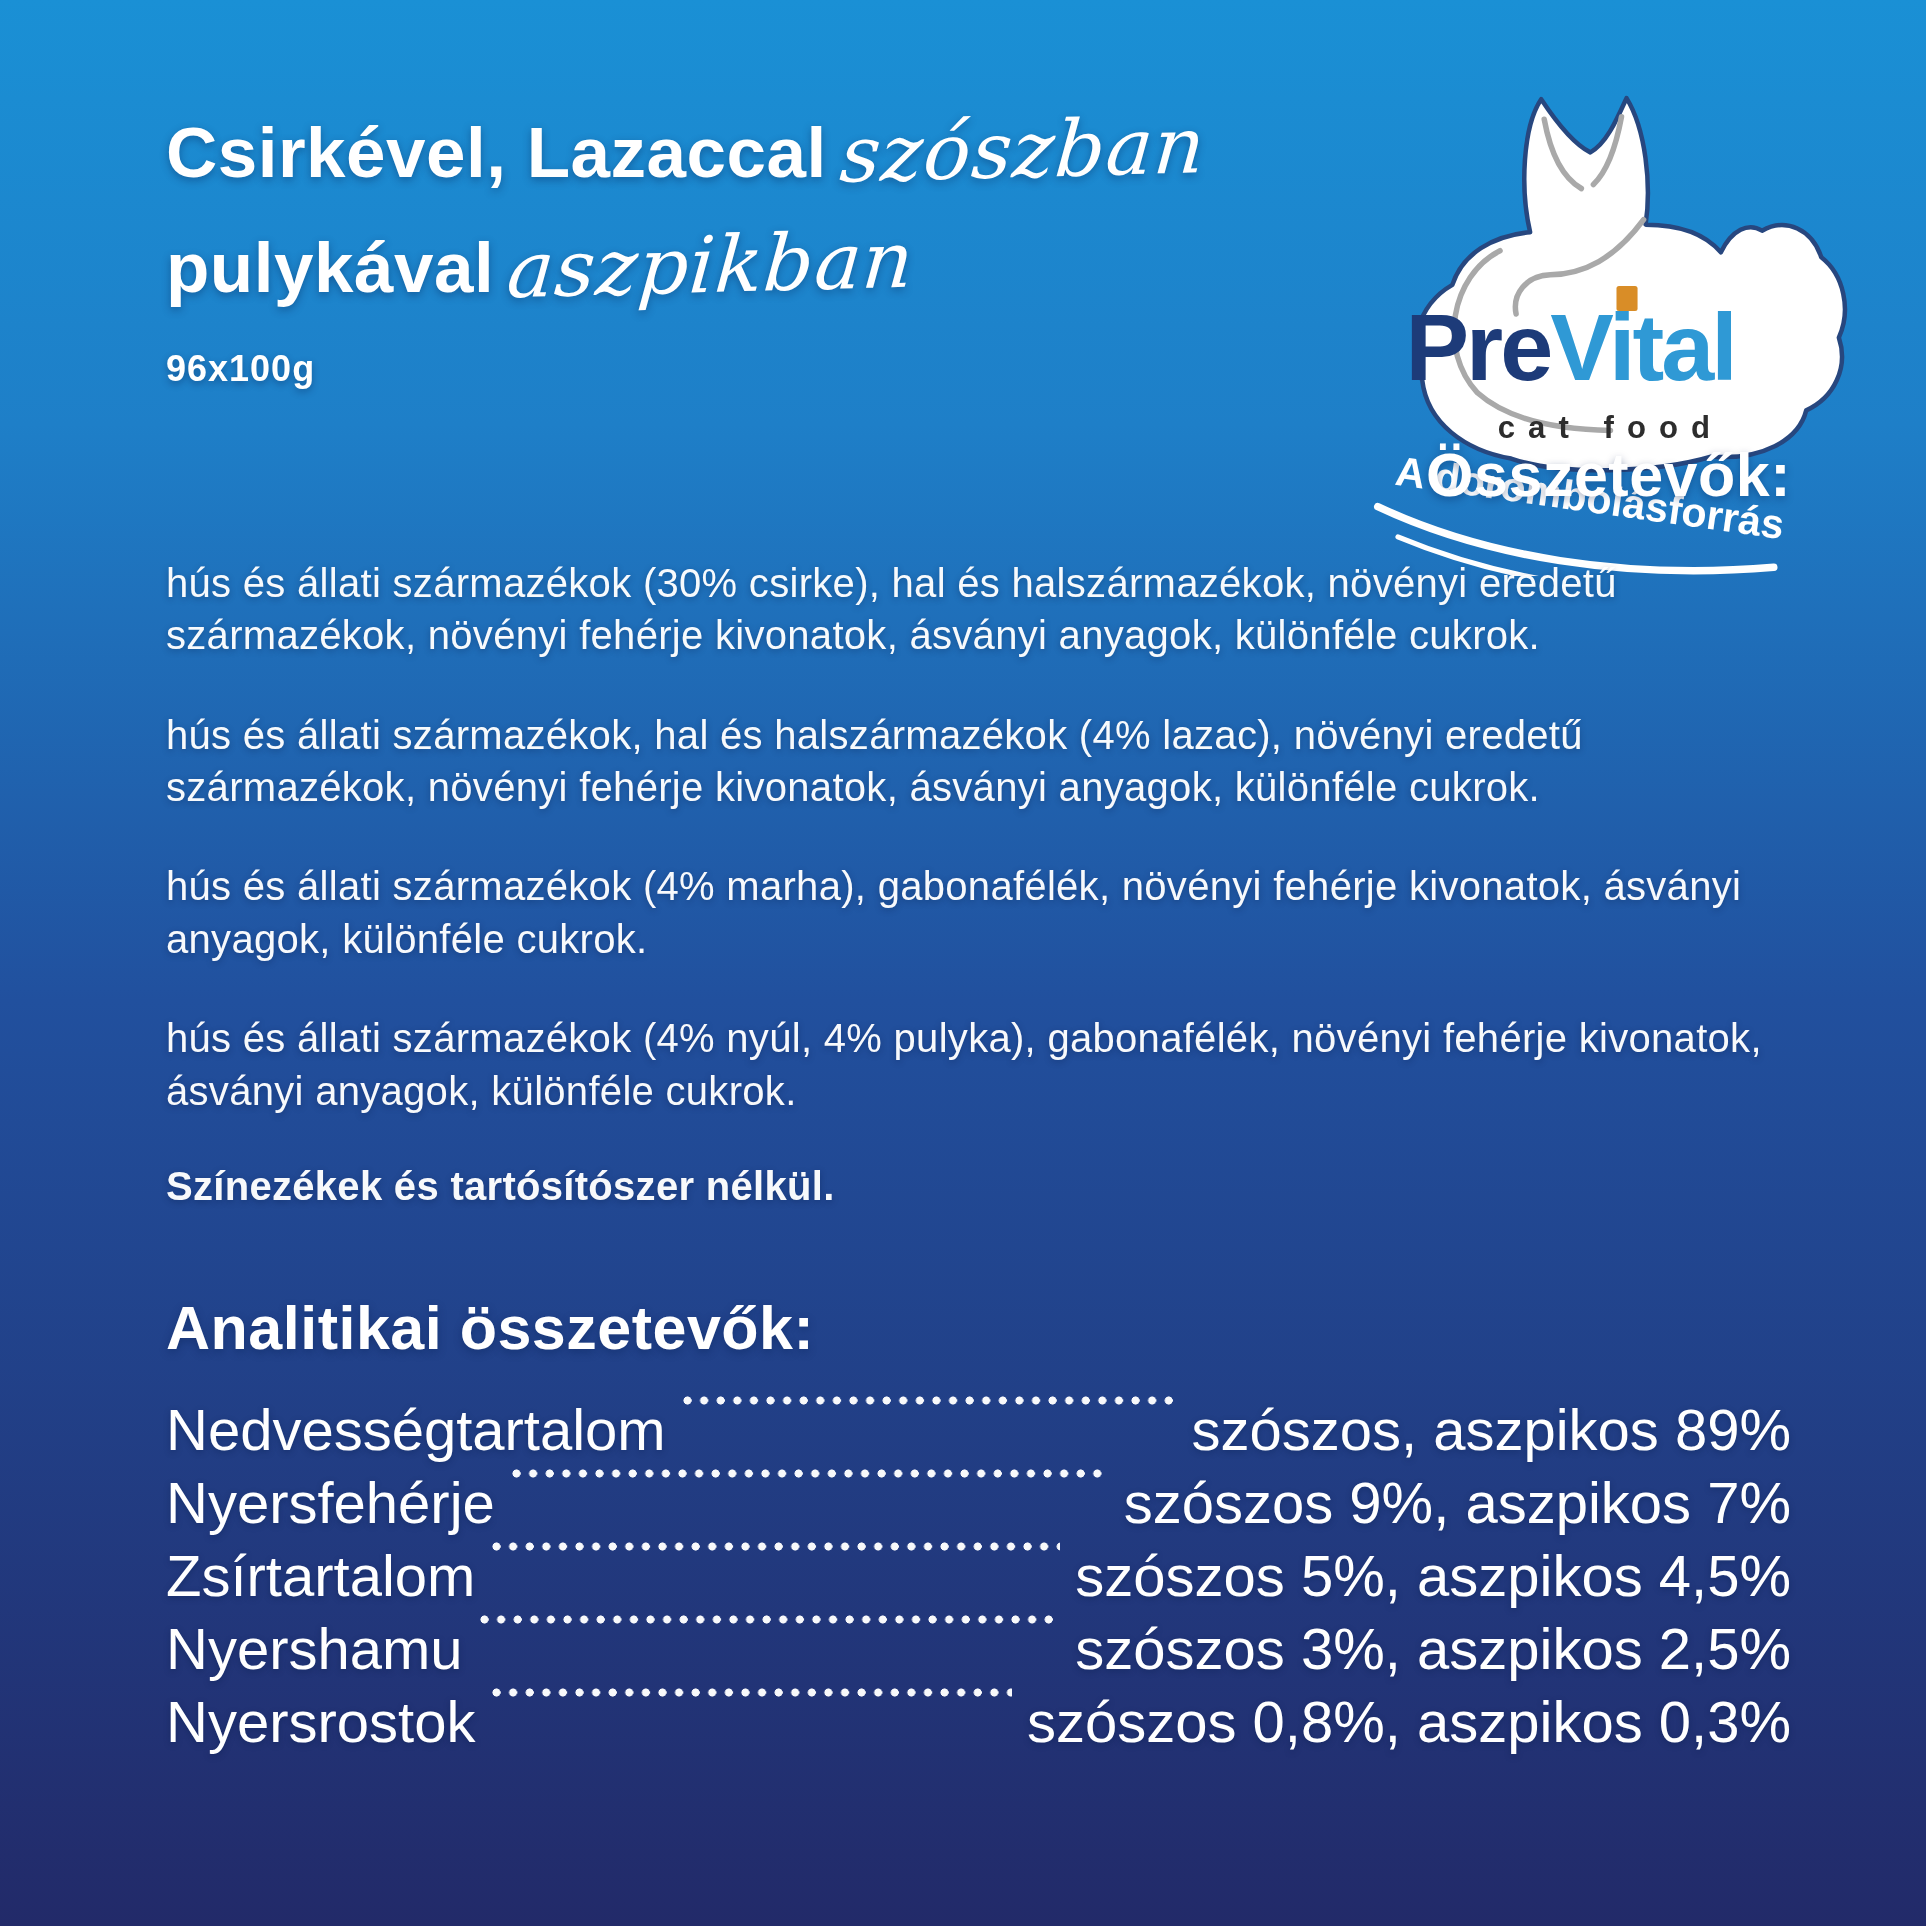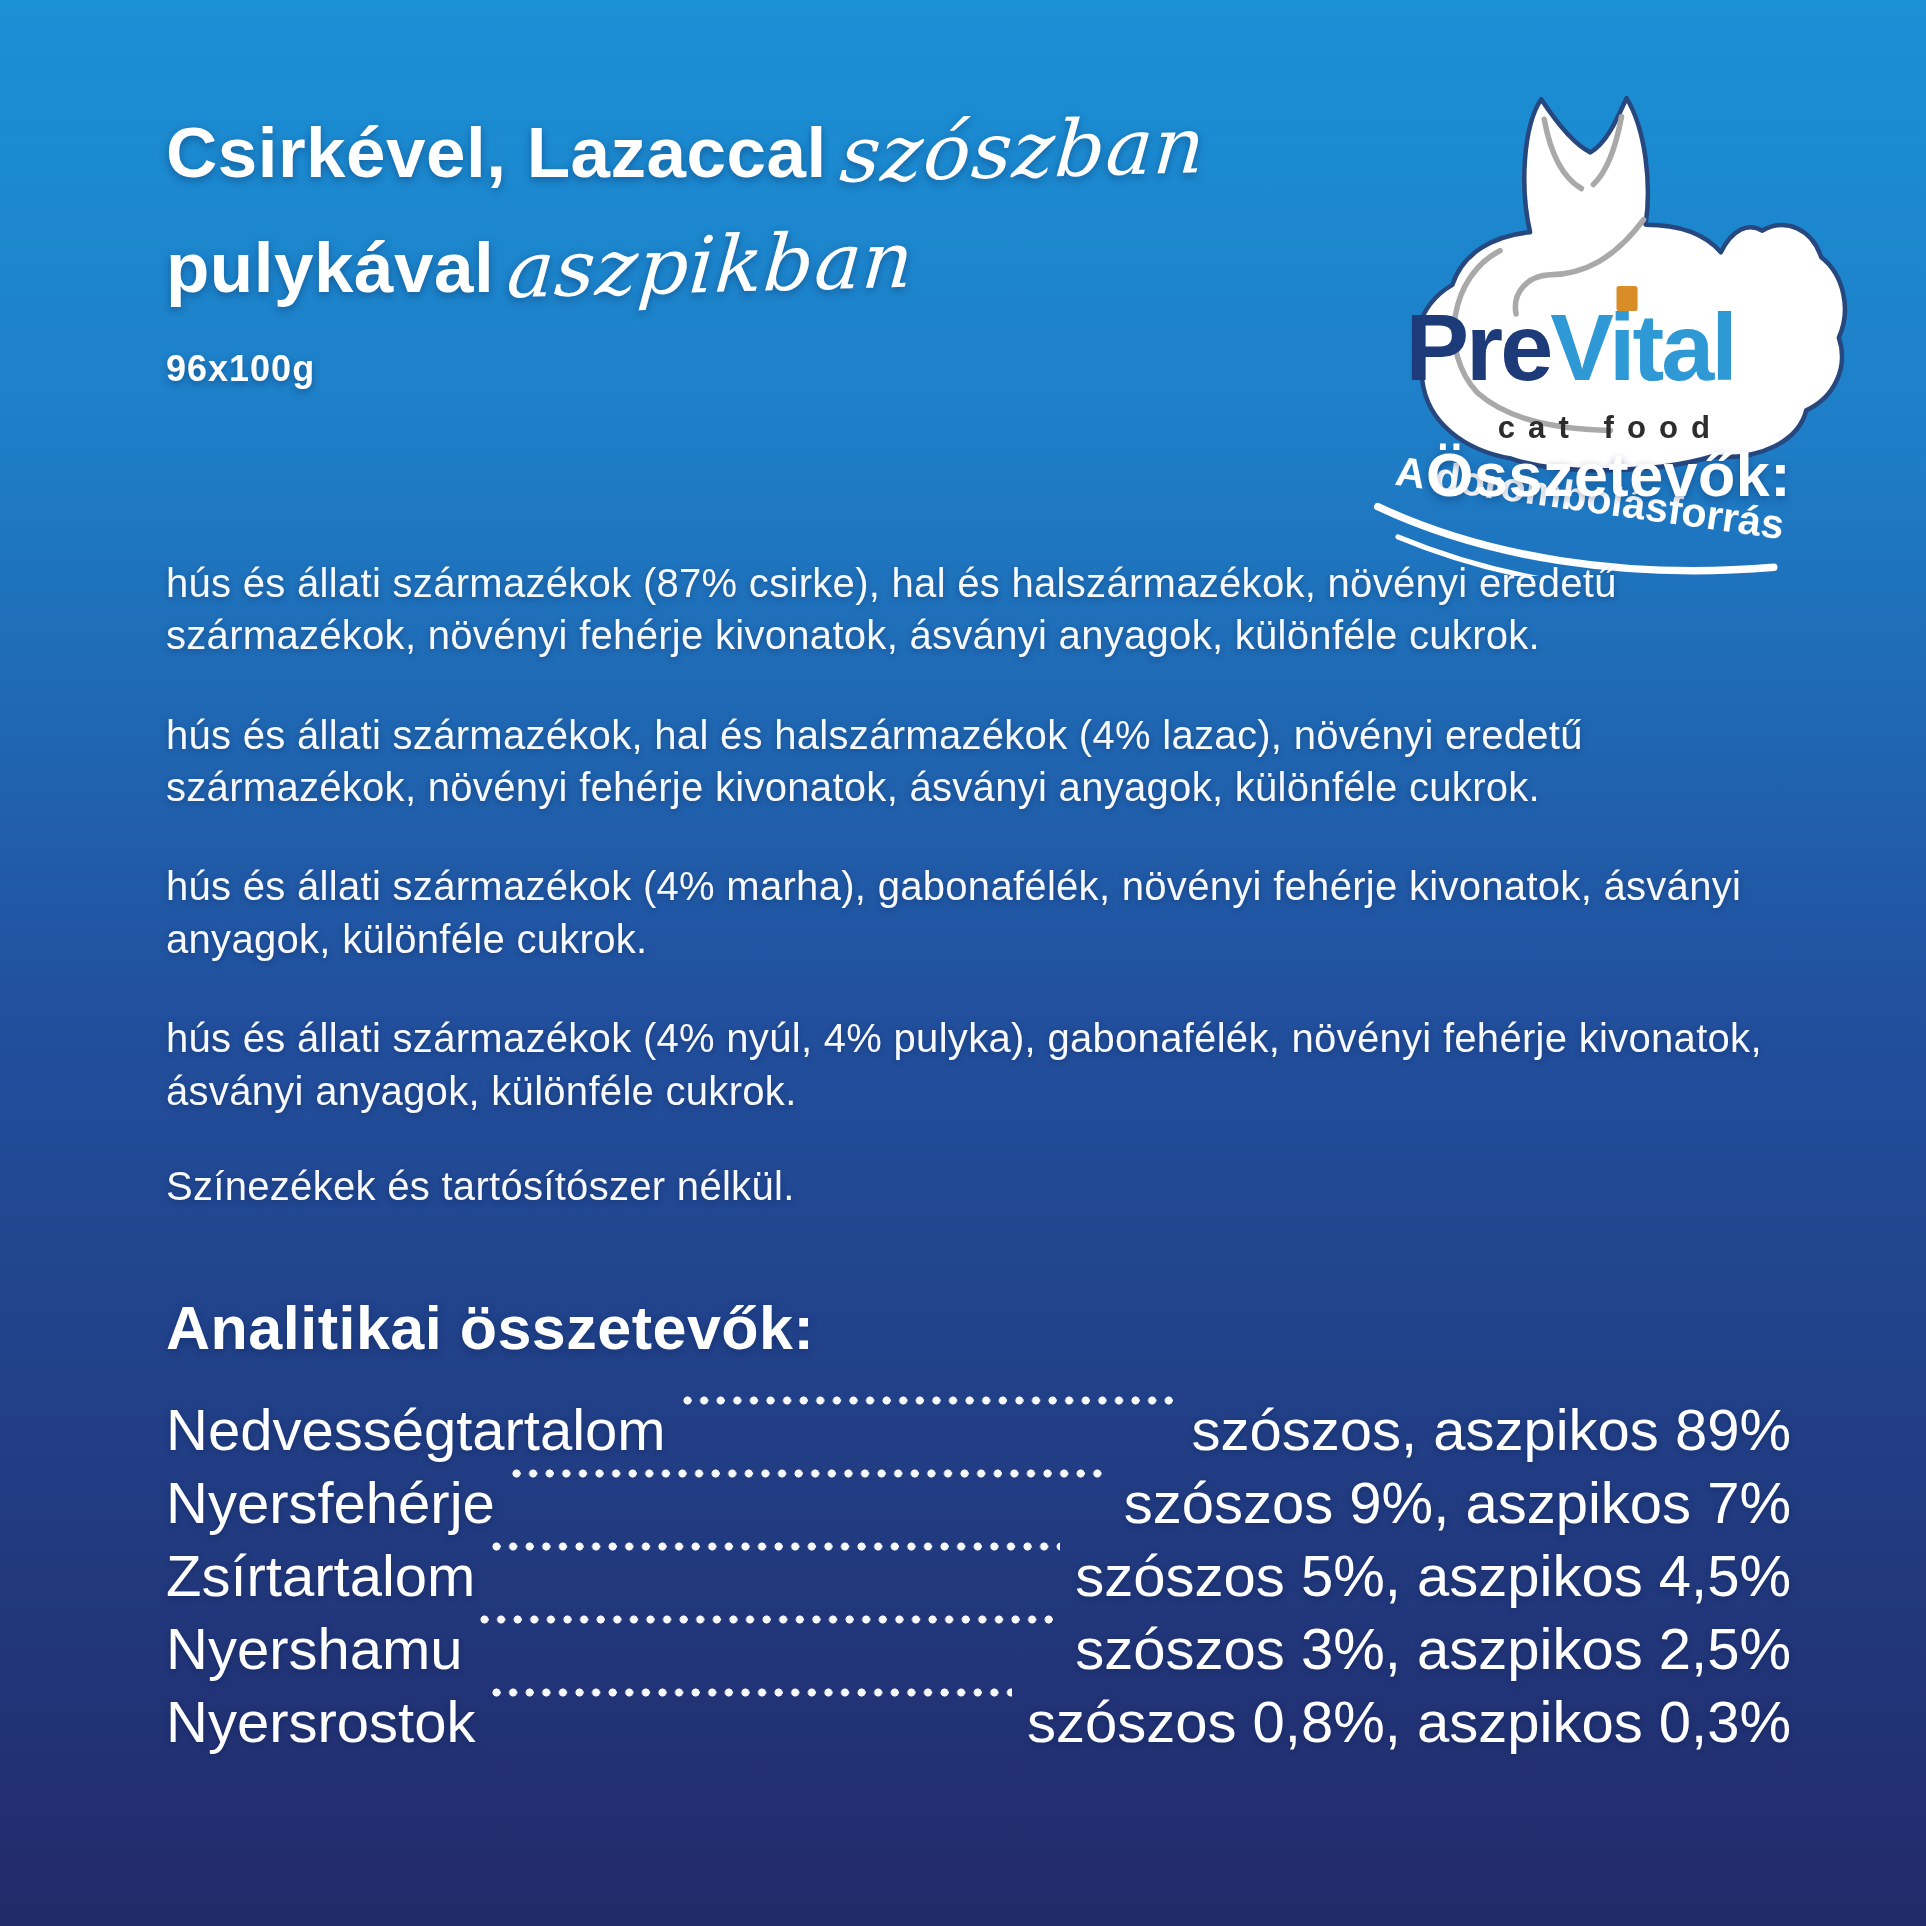--- a/index.html
+++ b/index.html
@@ -37,21 +37,21 @@
     text-shadow:0 3px 8px rgba(5,30,80,.38);
   }
   .heading-ingredients { margin-top:50px;text-align:right; }
   .heading-analytical  { margin-top:84px; }
   .para {
     margin-top:47px; font-size:40px; line-height:1.31; font-weight:400;
     color:rgba(255,255,255,.97); letter-spacing:0.3px;
     text-shadow:0 2px 6px rgba(5,25,70,.35);
   }
   .note { margin-top:47px; font-size:40px; letter-spacing:0.3px;
-    color:rgba(255,255,255,.97); text-shadow:0 2px 6px rgba(5,25,70,.35); }
+    color:rgba(255,255,255,.97); text-shadow:0 2px 6px rgba(5,25,70,.35);font-weight:bold; }
   .analytic-table { margin-top:33px; }
   .analytic-row {
     display:flex; align-items:flex-start; height:73px; font-size:58px;
     font-weight:400; color:#ffffff; text-shadow:0 2px 6px rgba(5,25,70,.35);
   }
   .analytic-row .label { white-space:nowrap; }
   .analytic-row .value { white-space:nowrap; }
   .dots {
     flex:1 1 auto; height:9px; margin:0 15px 12px 17px; min-width:60px;
     background-image:radial-gradient(circle at 4.5px 4.5px, rgba(255,255,255,.97) 3.8px, rgba(255,255,255,0) 4.3px);
@@ -112,21 +112,21 @@
       </div>
       <div class="title-line">
         <span>pulykával</span><span class="script">aszpikban</span>
       </div>
     </div>
 
     <div class="pack-size">96x100g</div>
 
     <div class="section-heading heading-ingredients">Összetevők:</div>
 
-    <p class="para">hús és állati származékok (87% csirke), hal és halszármazékok, növényi eredetű származékok, növényi fehérje kivonatok, ásványi anyagok, különféle cukrok.</p>
+    <p class="para">hús és állati származékok (30% csirke), hal és halszármazékok, növényi eredetű származékok, növényi fehérje kivonatok, ásványi anyagok, különféle cukrok.</p>
     <p class="para">hús és állati származékok, hal és halszármazékok (4% lazac), növényi eredetű származékok, növényi fehérje kivonatok, ásványi anyagok, különféle cukrok.</p>
     <p class="para">hús és állati származékok (4% marha), gabonafélék, növényi fehérje kivonatok, ásványi anyagok, különféle cukrok.</p>
     <p class="para">hús és állati származékok (4% nyúl, 4% pulyka), gabonafélék, növényi fehérje kivonatok, ásványi anyagok, különféle cukrok.</p>
 
     <p class="note">Színezékek és tartósítószer nélkül.</p>
 
     <div class="section-heading heading-analytical">Analitikai összetevők:</div>
 
     <div class="analytic-table">
       <div class="analytic-row">

